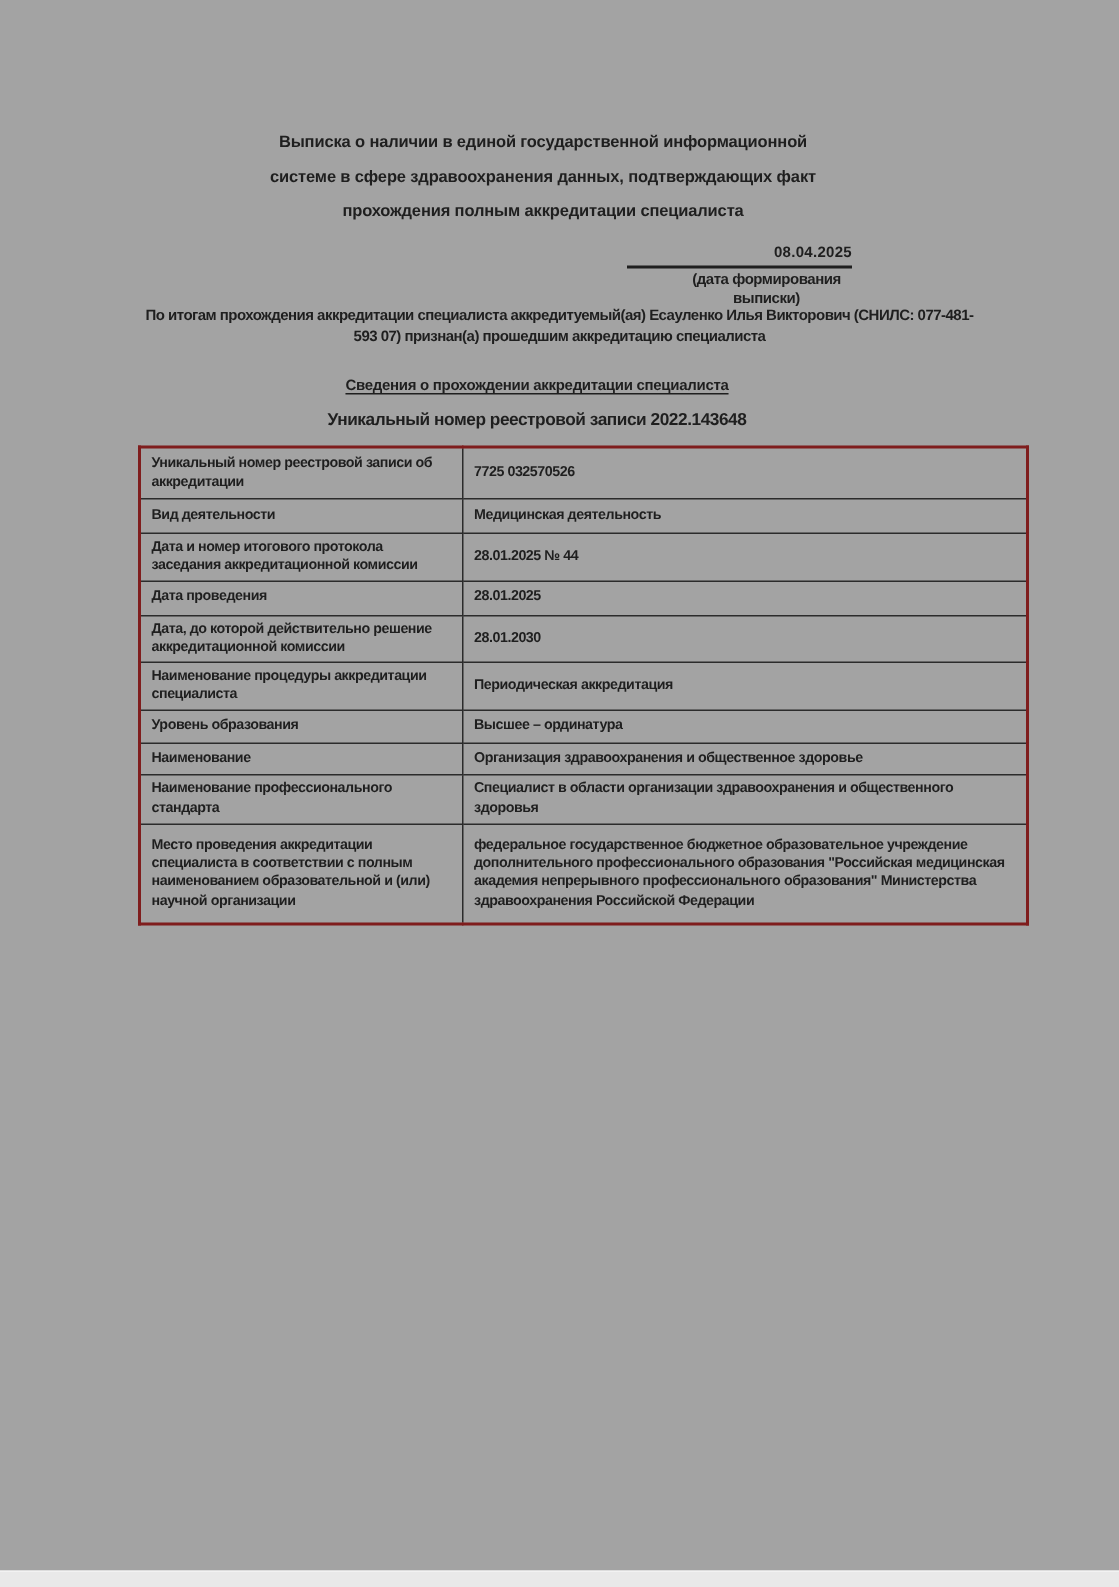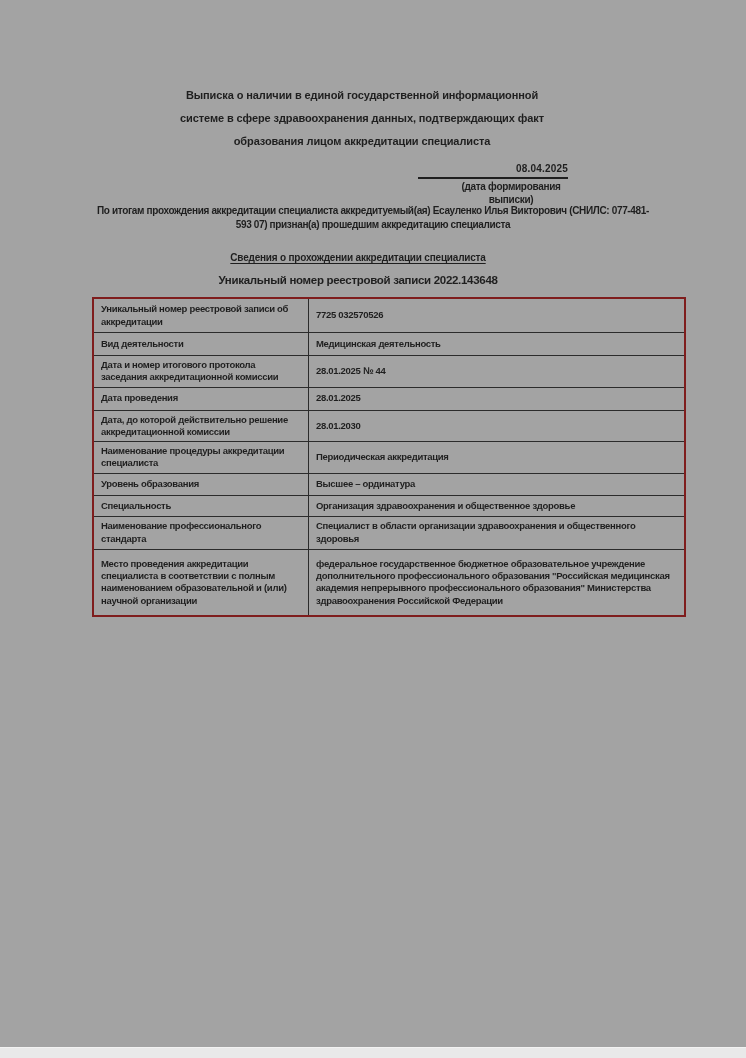--- a/index.html
+++ b/index.html
@@ -67,21 +67,21 @@
   }
 </style>
 </head>
 <body>
 
 <div class="page">
 
   <div class="doc-title">
     <div>Выписка о наличии в единой государственной информационной</div>
     <div>системе в сфере здравоохранения данных, подтверждающих факт</div>
-    <div>образования лицом аккредитации специалиста</div>
+    <div>прохождения полным аккредитации специалиста</div>
   </div>
 
   <div class="date-block">
     <div class="date-value">08.04.2025</div>
     <div class="date-caption">(дата формирования выписки)</div>
   </div>
 
   <div class="intro">
     <div>По итогам прохождения аккредитации специалиста аккредитуемый(ая) Есауленко Илья Викторович (СНИЛС: 077-481-</div>
     <div>593 07) признан(а) прошедшим аккредитацию специалиста</div>
@@ -115,21 +115,21 @@
         </tr>
         <tr>
           <td class="label-cell">Наименование процедуры аккредитации специалиста</td>
           <td class="value-cell">Периодическая аккредитация</td>
         </tr>
         <tr>
           <td class="label-cell">Уровень образования</td>
           <td class="value-cell">Высшее – ординатура</td>
         </tr>
         <tr>
-          <td class="label-cell">Специальность</td>
+          <td class="label-cell">Наименование</td>
           <td class="value-cell">Организация здравоохранения и общественное здоровье</td>
         </tr>
         <tr>
           <td class="label-cell">Наименование профессионального стандарта</td>
           <td class="value-cell">Специалист в области организации здравоохранения и общественного здоровья</td>
         </tr>
         <tr>
           <td class="label-cell">Место проведения аккредитации специалиста в соответствии с полным наименованием образовательной и (или) научной организации</td>
           <td class="value-cell">федеральное государственное бюджетное образовательное учреждение дополнительного профессионального образования "Российская медицинская академия непрерывного профессионального образования" Министерства здравоохранения Российской Федерации</td>
         </tr>

